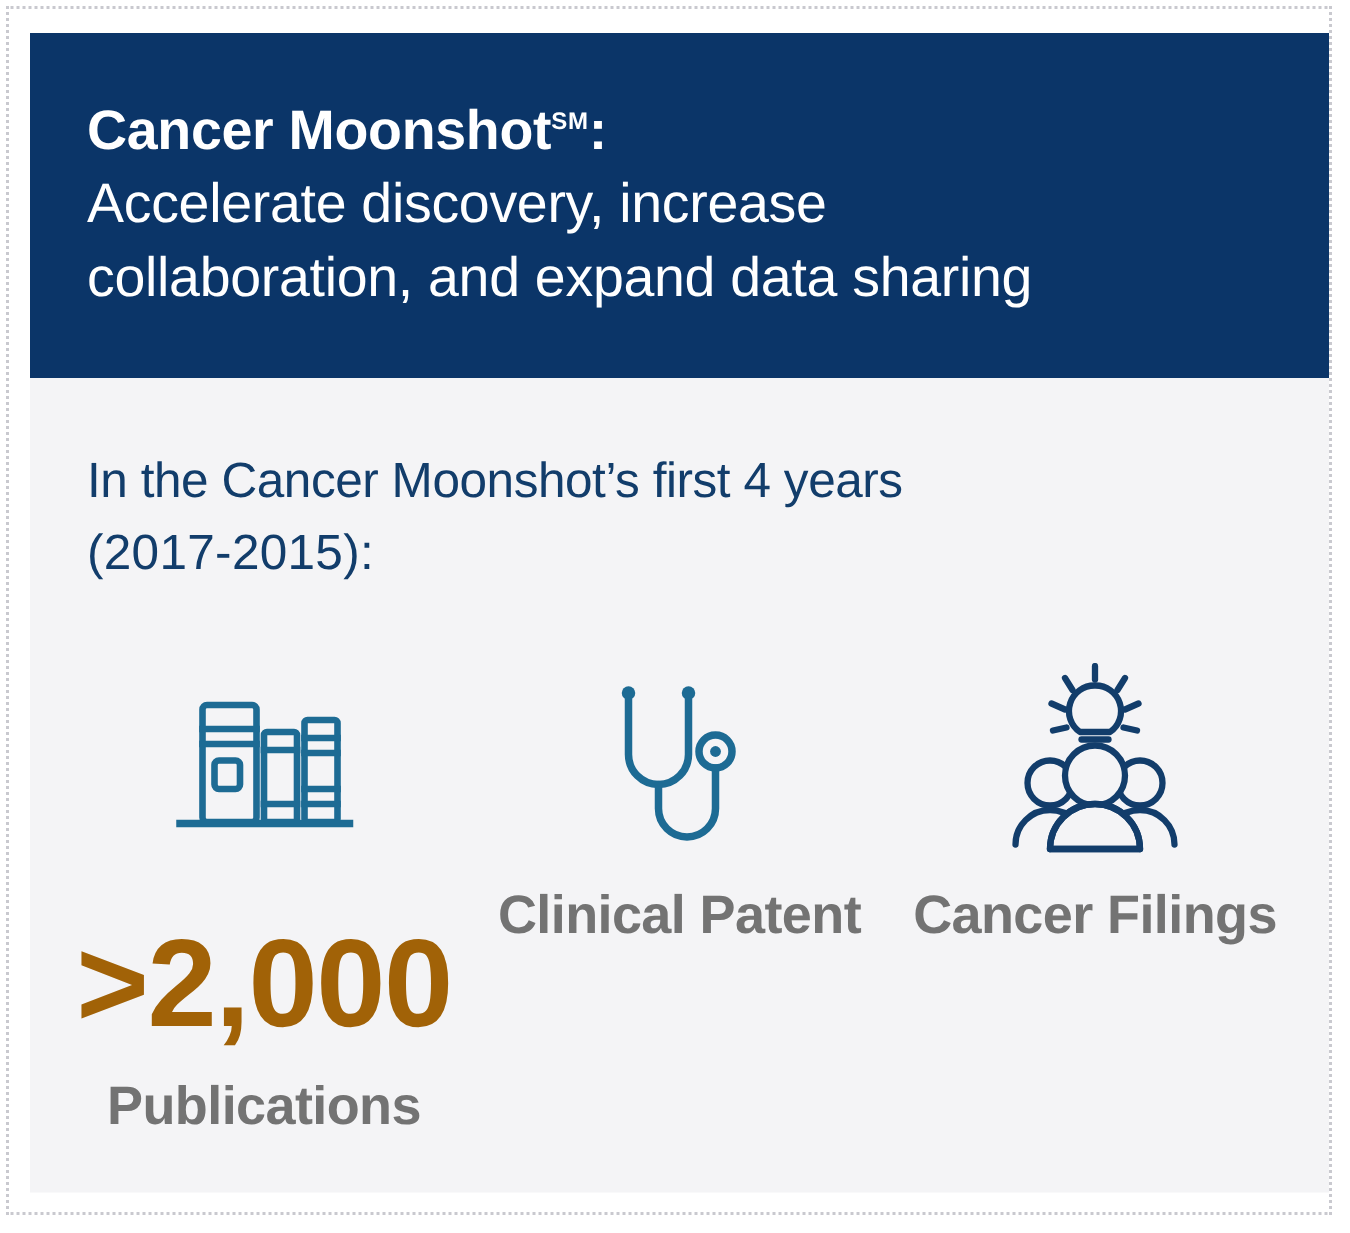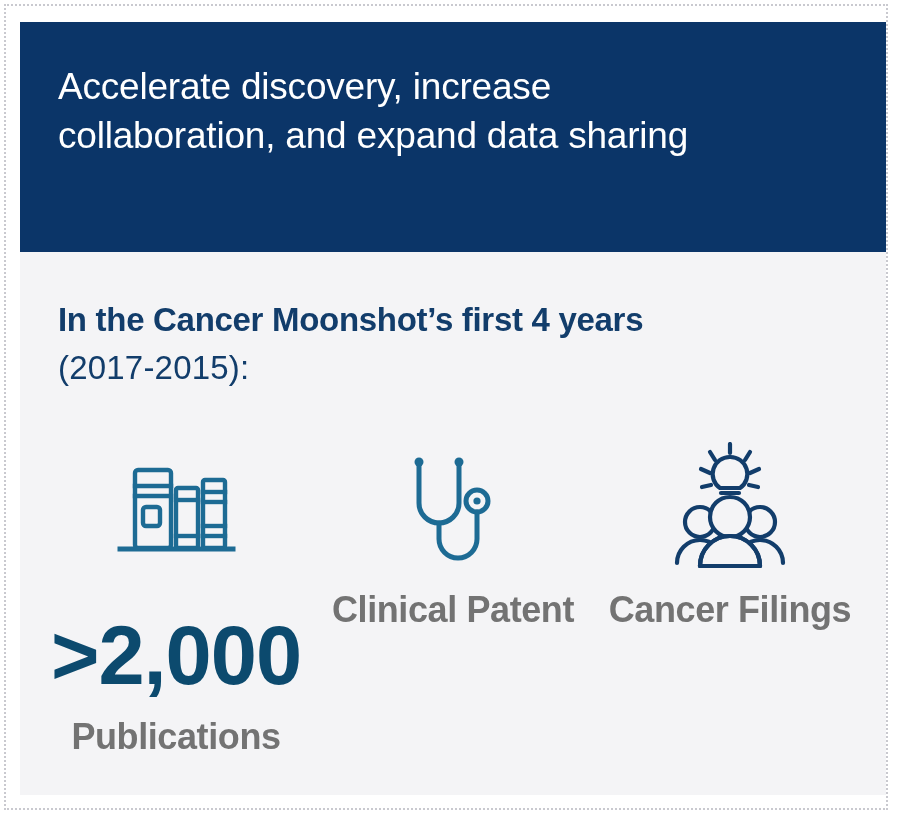--- a/index.html
+++ b/index.html
@@ -79,21 +79,21 @@
     position: absolute;
     left: 38px;
     top: 274px;
     width: 790px;
     color: #123d6b;
     font-size: 33px;
     line-height: 48px;
     margin: 0;
   }
   .subheading .sub-strong {
-    font-weight: 700;
+    font-weight: 400;
     display: block;
     letter-spacing: -0.3px;
   }
   .subheading .sub-range {
     font-weight: 400;
     display: block;
     letter-spacing: 0.2px;
   }
 
   
@@ -116,21 +116,21 @@
   .stat-icon {
     height: 128px;
     display: flex;
     align-items: center;
     justify-content: center;
   }
   .stat-value {
     margin-top: 44px;
     font-size: 83px;
     font-weight: 700;
-    color: #0c4a6e;
+    color: #a16207;
     line-height: 1;
     letter-spacing: -1px;
     white-space: nowrap;
   }
   .stat-label {
     margin-top: 20px;
     font-size: 36px;
     font-weight: 700;
     color: #737373;
     line-height: 1.1;
@@ -140,20 +140,21 @@
 </style>
 </head>
 <body>
 
 <div class="infographic-frame">
 
   <div class="card">
 
     <div class="header-band">
       <h1 class="header-title">
+        <span class="header-line"><span class="brand">Cancer Moonshot</span><span class="sm-mark">SM</span><span class="colon">:</span></span>
         <span class="header-line">Accelerate discovery, increase</span>
         <span class="header-line">collaboration, and expand data sharing</span>
       </h1>
     </div>
 
     <p class="subheading">
       <span class="sub-strong">In the Cancer Moonshot’s first 4 years</span>
       <span class="sub-range">(2017-2015):</span>
     </p>
 

